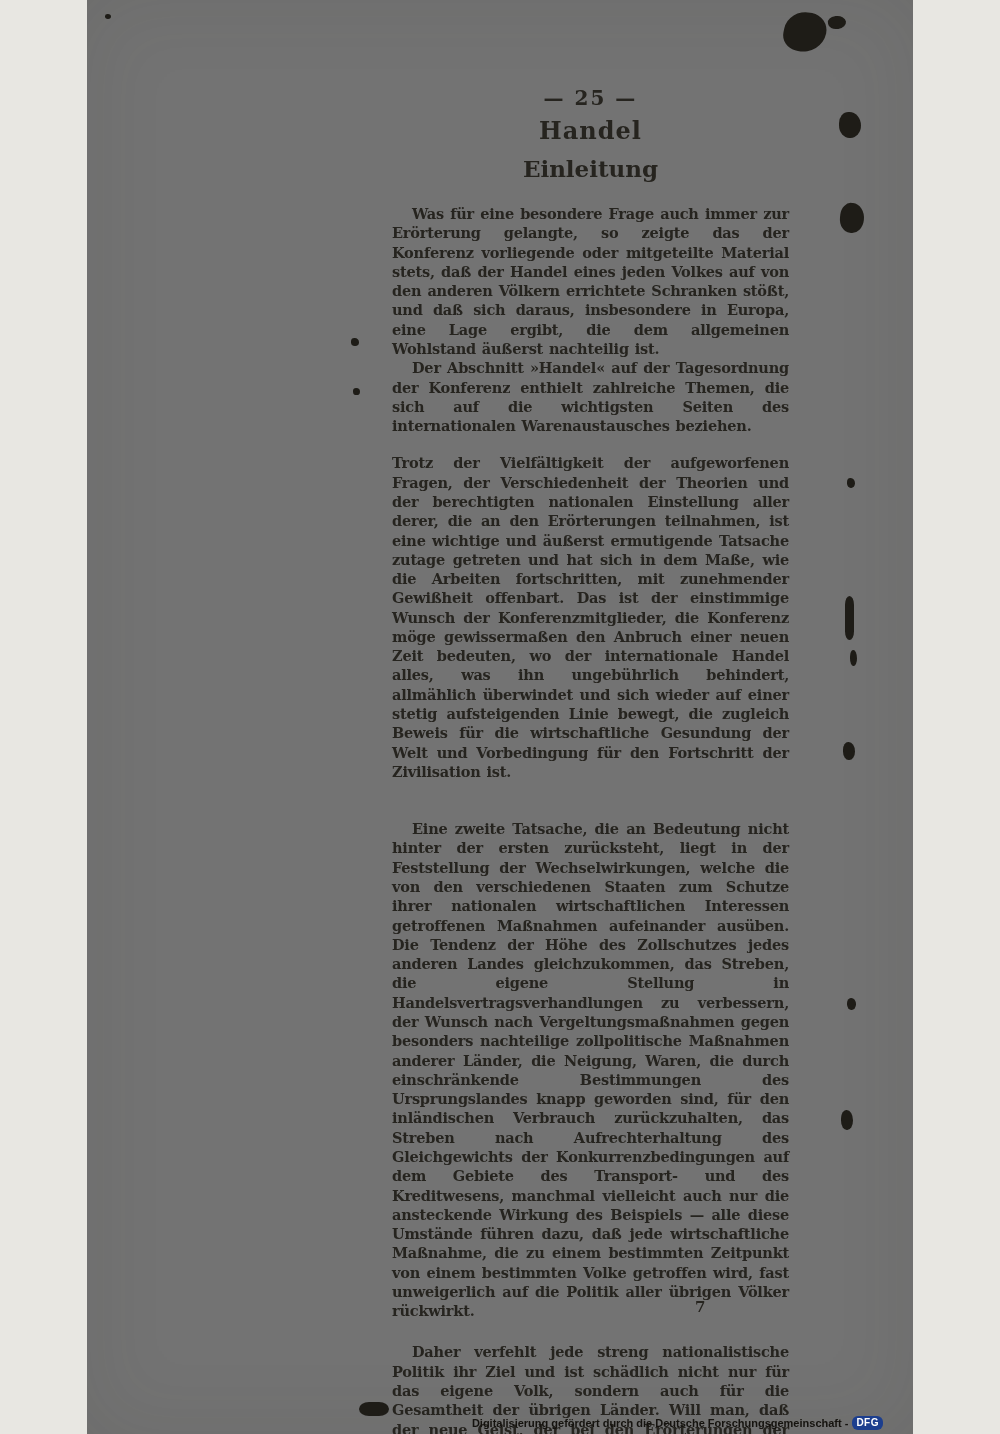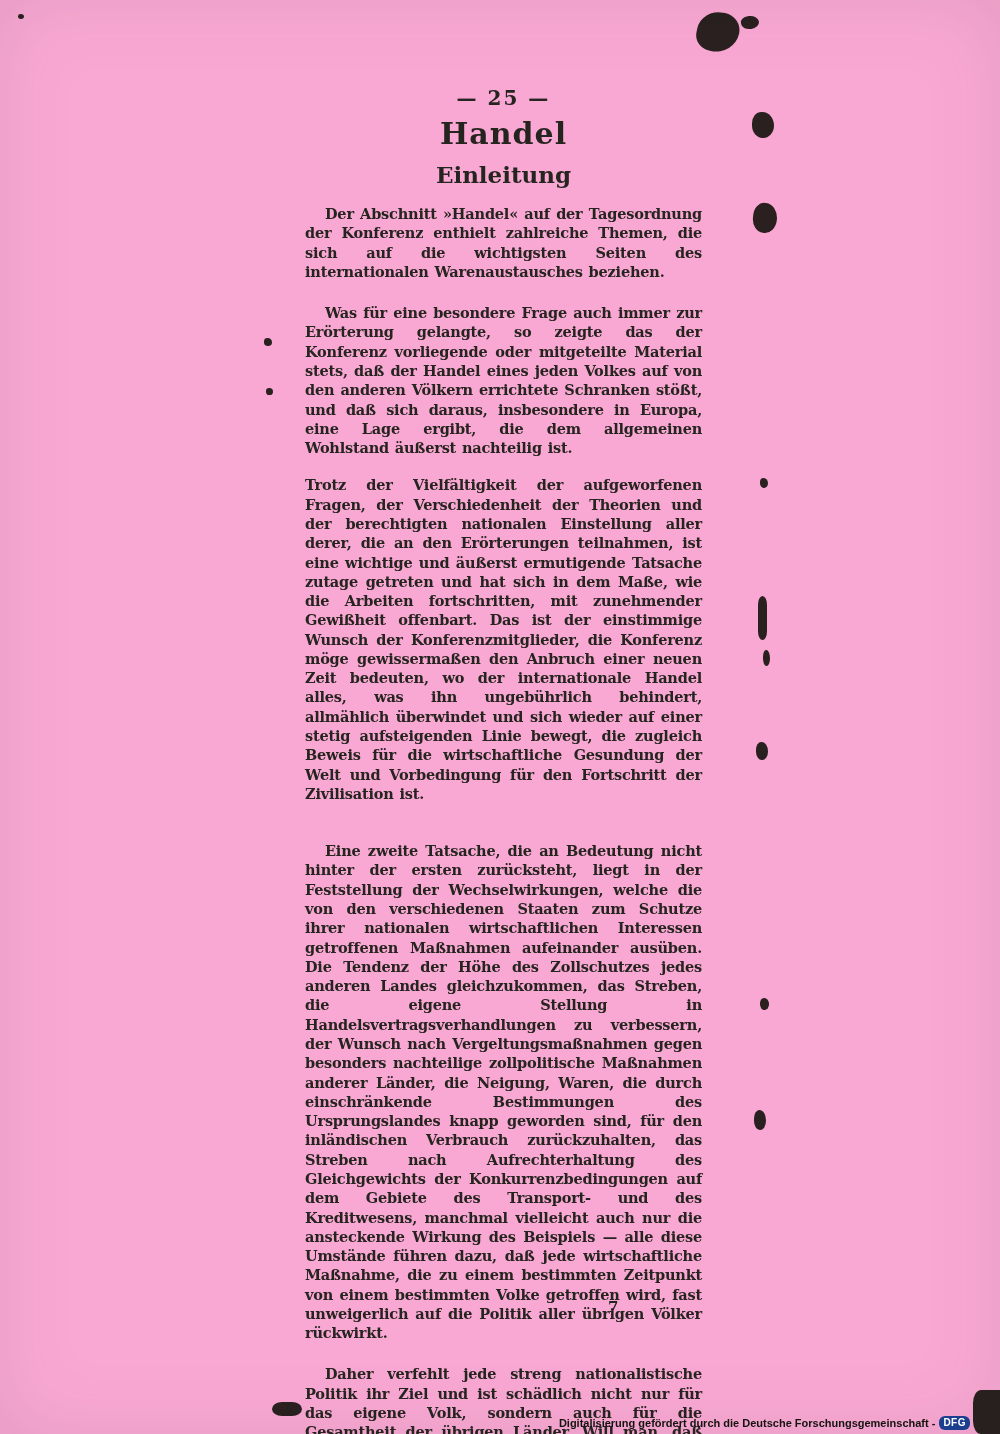--- a/index.html
+++ b/index.html
@@ -2,46 +2,47 @@
 <html lang="de"><head>
 <meta charset="utf-8">
 <style>
   html, body {
     margin: 0;
     padding: 0;
     background: #e8e7e2;
   }
   .page {
     position: relative;
-    width: 1000px;
+    width: 804px;
     height: 1434px;
     margin: 0 auto;
-    background: #f9a8d4;
+    background: #737373;
     overflow: hidden;
     box-shadow: inset 0 0 80px rgba(60,55,45,0.10);
     font-family: "DejaVu Serif", serif;
     color: #26241f;
+    padding-left: 22px;
   }
   
   .content {
     position: absolute;
     left: 305px;
     top: 86px;
     width: 397px;
   }
   .page-number-top {
     text-align: center;
     font-size: 20px;
     font-weight: bold;
     letter-spacing: 2px;
     margin-bottom: 6px;
   }
   .doc-title {
     text-align: center;
-    font-size: 30px;
+    font-size: 24px;
     font-weight: bold;
     letter-spacing: 1px;
     margin: 0 0 10px 0;
   }
   .doc-subtitle {
     text-align: center;
     font-size: 23px;
     font-weight: bold;
     margin: 0 0 16px 0;
   }
@@ -134,23 +135,23 @@
   <div class="artifact a14"></div>
   <div class="artifact a15"></div>
 
   <div class="content">
     <div class="page-number-top">— 25 —</div>
 
     <h1 class="doc-title">Handel</h1>
 
     <h2 class="doc-subtitle">Einleitung</h2>
 
+    <p class="para gap-small">Was für eine besondere Frage auch immer zur Erörterung gelangte, so zeigte das der Konferenz vorliegende oder mitgeteilte Material stets, daß der Handel eines jeden Volkes auf von den anderen Völkern errichtete Schranken stößt, und daß sich daraus, insbesondere in Europa, eine Lage ergibt, die dem allgemeinen Wohlstand äußerst nachteilig ist.</p>
+
     <p class="para">Der Abschnitt »Handel« auf der Tagesordnung der Konferenz enthielt zahlreiche Themen, die sich auf die wichtigsten Seiten des internationalen Warenaustausches beziehen.</p>
-
-    <p class="para gap-small">Was für eine besondere Frage auch immer zur Erörterung gelangte, so zeigte das der Konferenz vorliegende oder mitgeteilte Material stets, daß der Handel eines jeden Volkes auf von den anderen Völkern errichtete Schranken stößt, und daß sich daraus, insbesondere in Europa, eine Lage ergibt, die dem allgemeinen Wohlstand äußerst nachteilig ist.</p>
 
     <p class="para gap-none no-indent">Trotz der Vielfältigkeit der aufgeworfenen Fragen, der Verschiedenheit der Theorien und der berechtigten nationalen Einstellung aller derer, die an den Erörterungen teilnahmen, ist eine wichtige und äußerst ermutigende Tatsache zutage getreten und hat sich in dem Maße, wie die Arbeiten fortschritten, mit zunehmender Gewißheit offenbart. Das ist der einstimmige Wunsch der Konferenzmitglieder, die Konferenz möge gewissermaßen den Anbruch einer neuen Zeit bedeuten, wo der internationale Handel alles, was ihn ungebührlich behindert, allmählich überwindet und sich wieder auf einer stetig aufsteigenden Linie bewegt, die zugleich Beweis für die wirtschaftliche Gesundung der Welt und Vorbedingung für den Fortschritt der Zivilisation ist.</p>
 
     <p class="para gap-large">Eine zweite Tatsache, die an Bedeutung nicht hinter der ersten zurücksteht, liegt in der Feststellung der Wechselwirkungen, welche die von den verschiedenen Staaten zum Schutze ihrer nationalen wirtschaftlichen Interessen getroffenen Maßnahmen aufeinander ausüben. Die Tendenz der Höhe des Zollschutzes jedes anderen Landes gleichzukommen, das Streben, die eigene Stellung in Handelsvertragsverhandlungen zu verbessern, der Wunsch nach Vergeltungsmaßnahmen gegen besonders nachteilige zollpolitische Maßnahmen anderer Länder, die Neigung, Waren, die durch einschränkende Bestimmungen des Ursprungslandes knapp geworden sind, für den inländischen Verbrauch zurückzuhalten, das Streben nach Aufrechterhaltung des Gleichgewichts der Konkurrenzbedingungen auf dem Gebiete des Transport- und des Kreditwesens, manchmal vielleicht auch nur die ansteckende Wirkung des Beispiels — alle diese Umstände führen dazu, daß jede wirtschaftliche Maßnahme, die zu einem bestimmten Zeitpunkt von einem bestimmten Volke getroffen wird, fast unweigerlich auf die Politik aller übrigen Völker rückwirkt.</p>
 
     <p class="para gap-small">Daher verfehlt jede streng nationalistische Politik ihr Ziel und ist schädlich nicht nur für das eigene Volk, sondern auch für die Gesamtheit der übrigen Länder. Will man, daß der neue Geist, der bei den Erörterungen der Konferenz zutage getreten ist, künftig positive Ergebnisse zeitigen soll, so muß der Grundsatz parallelen und gemeinsamen Handelns der verschiedenen Völker als wesentlicher Faktor jedes Programms angesehen werden. Jedes Volk wird dann wissen, daß die Zugeständnisse, die von ihm verlangt werden, in ähnlichen Opfern der übrigen ihre Gegenleistung finden. Es kann</p>
   </div>
 
   <div class="page-number-bottom">7</div>
 

